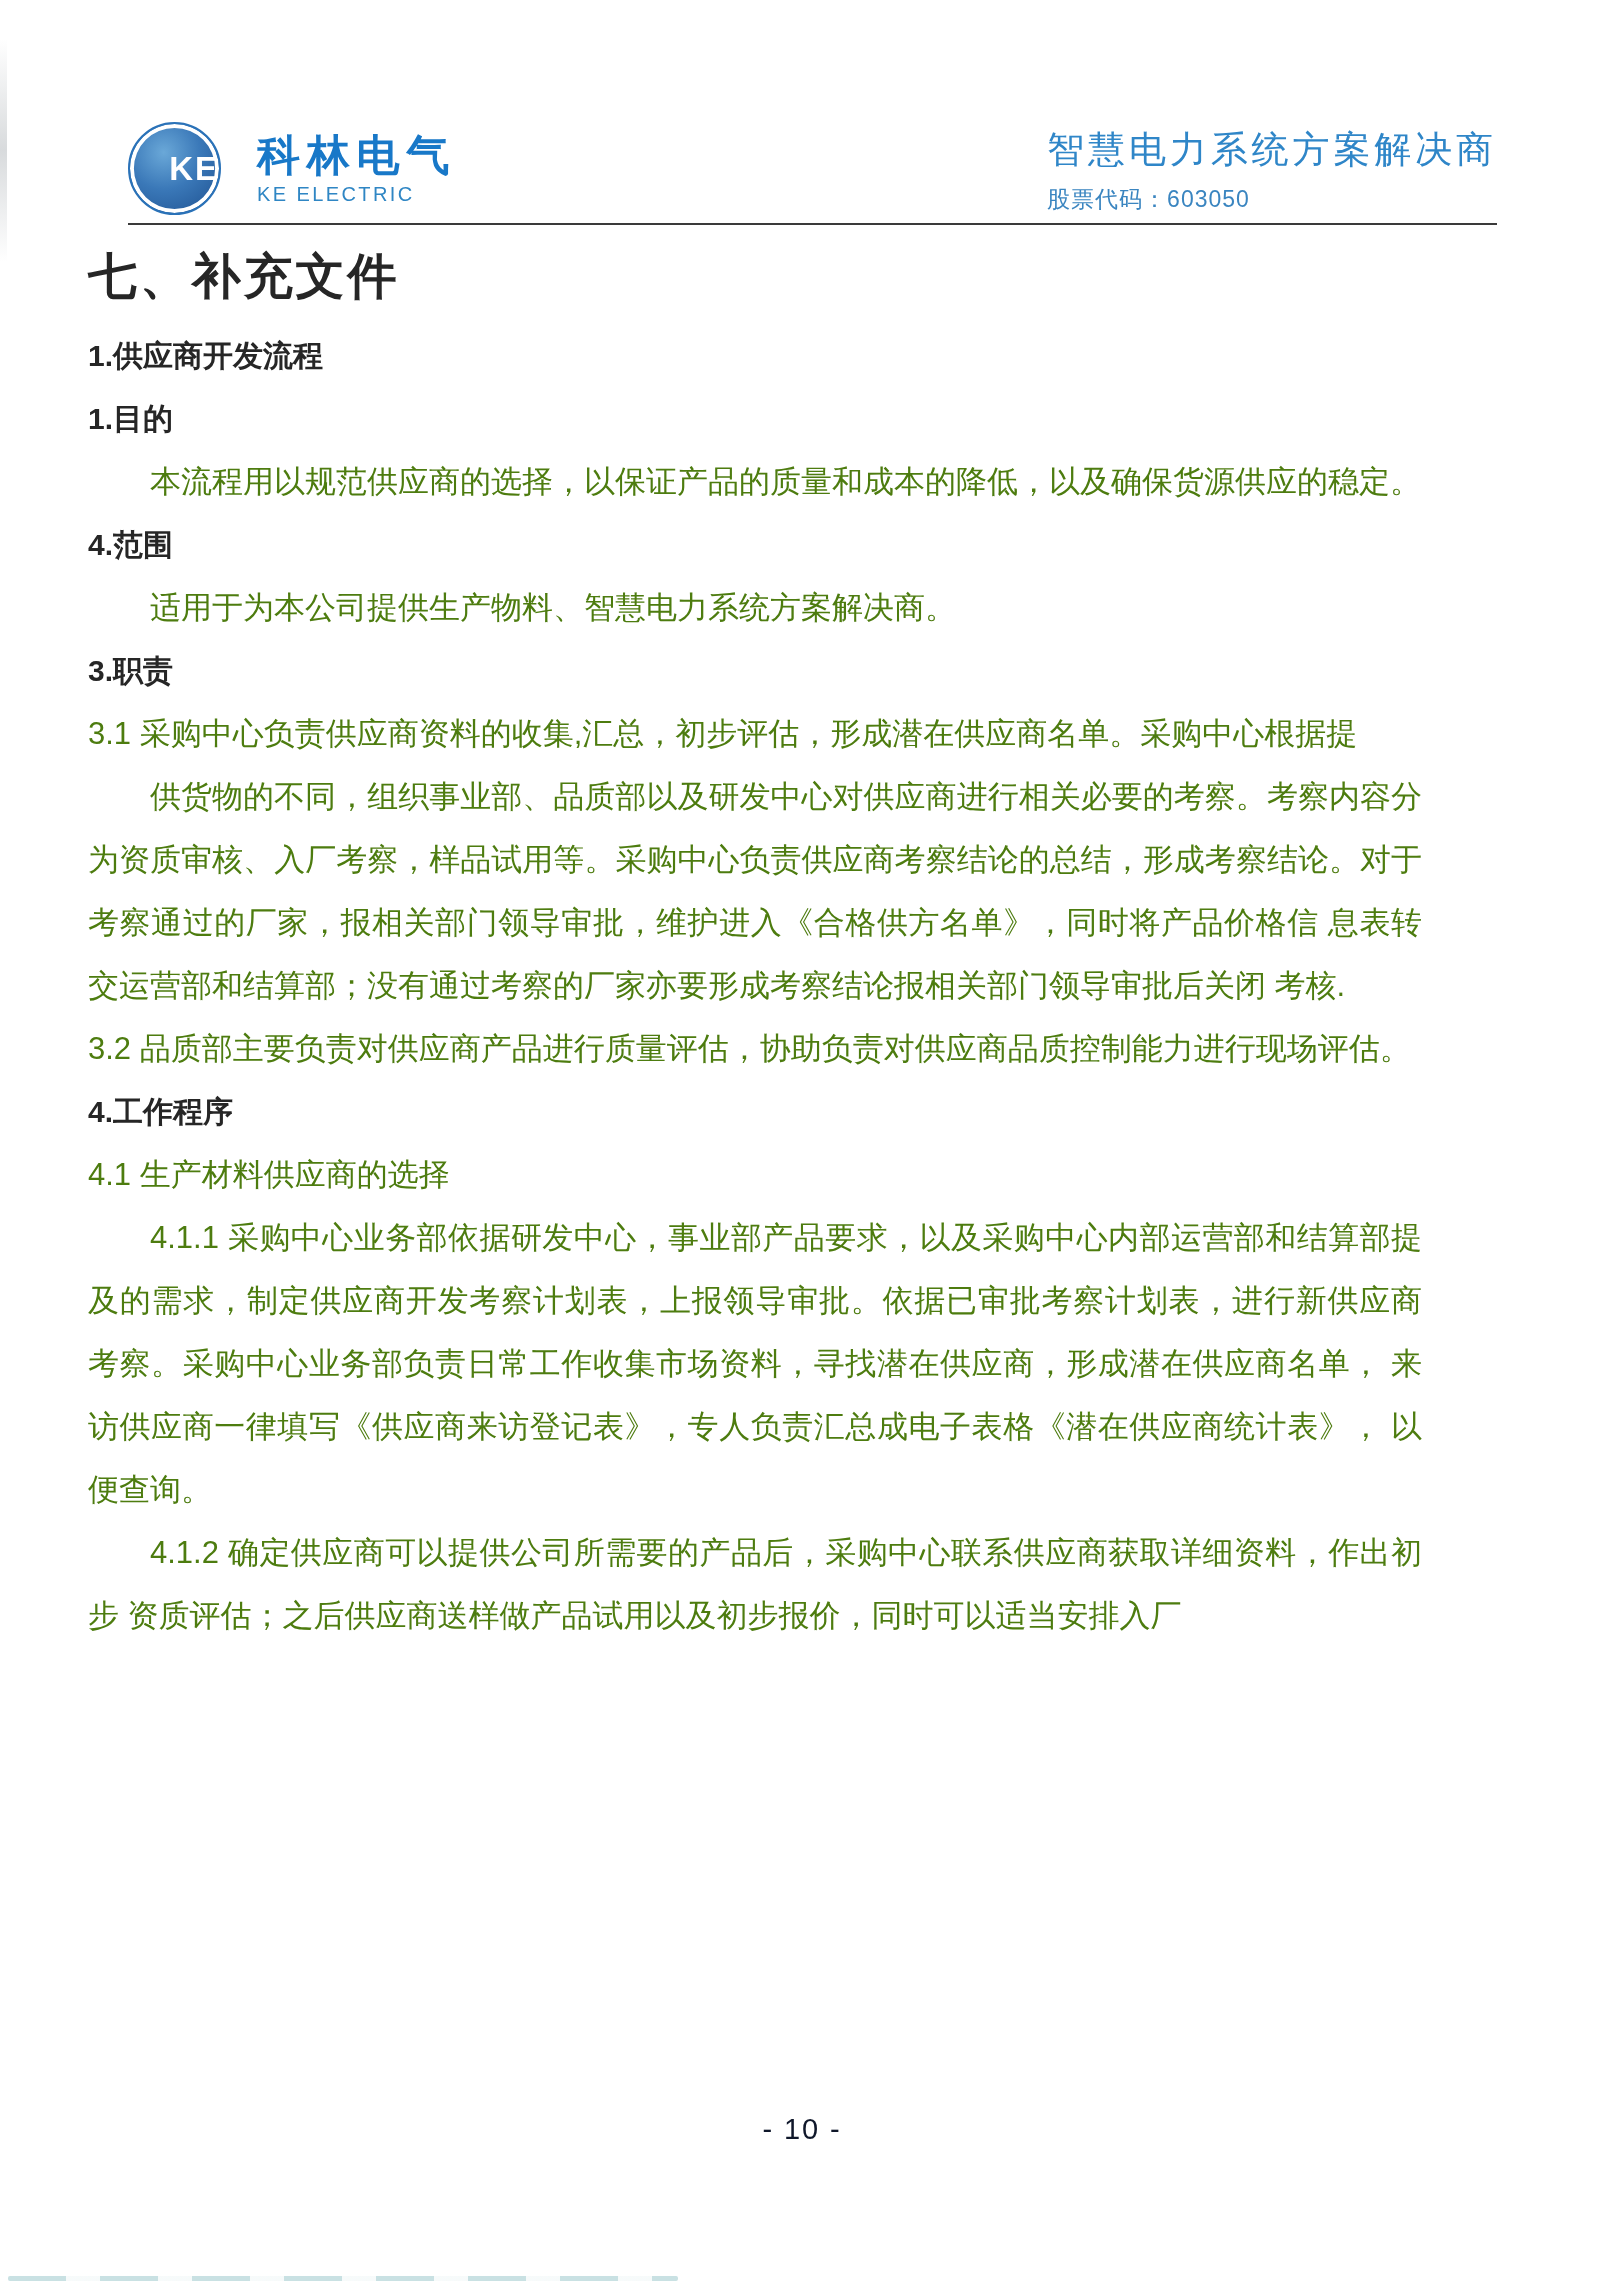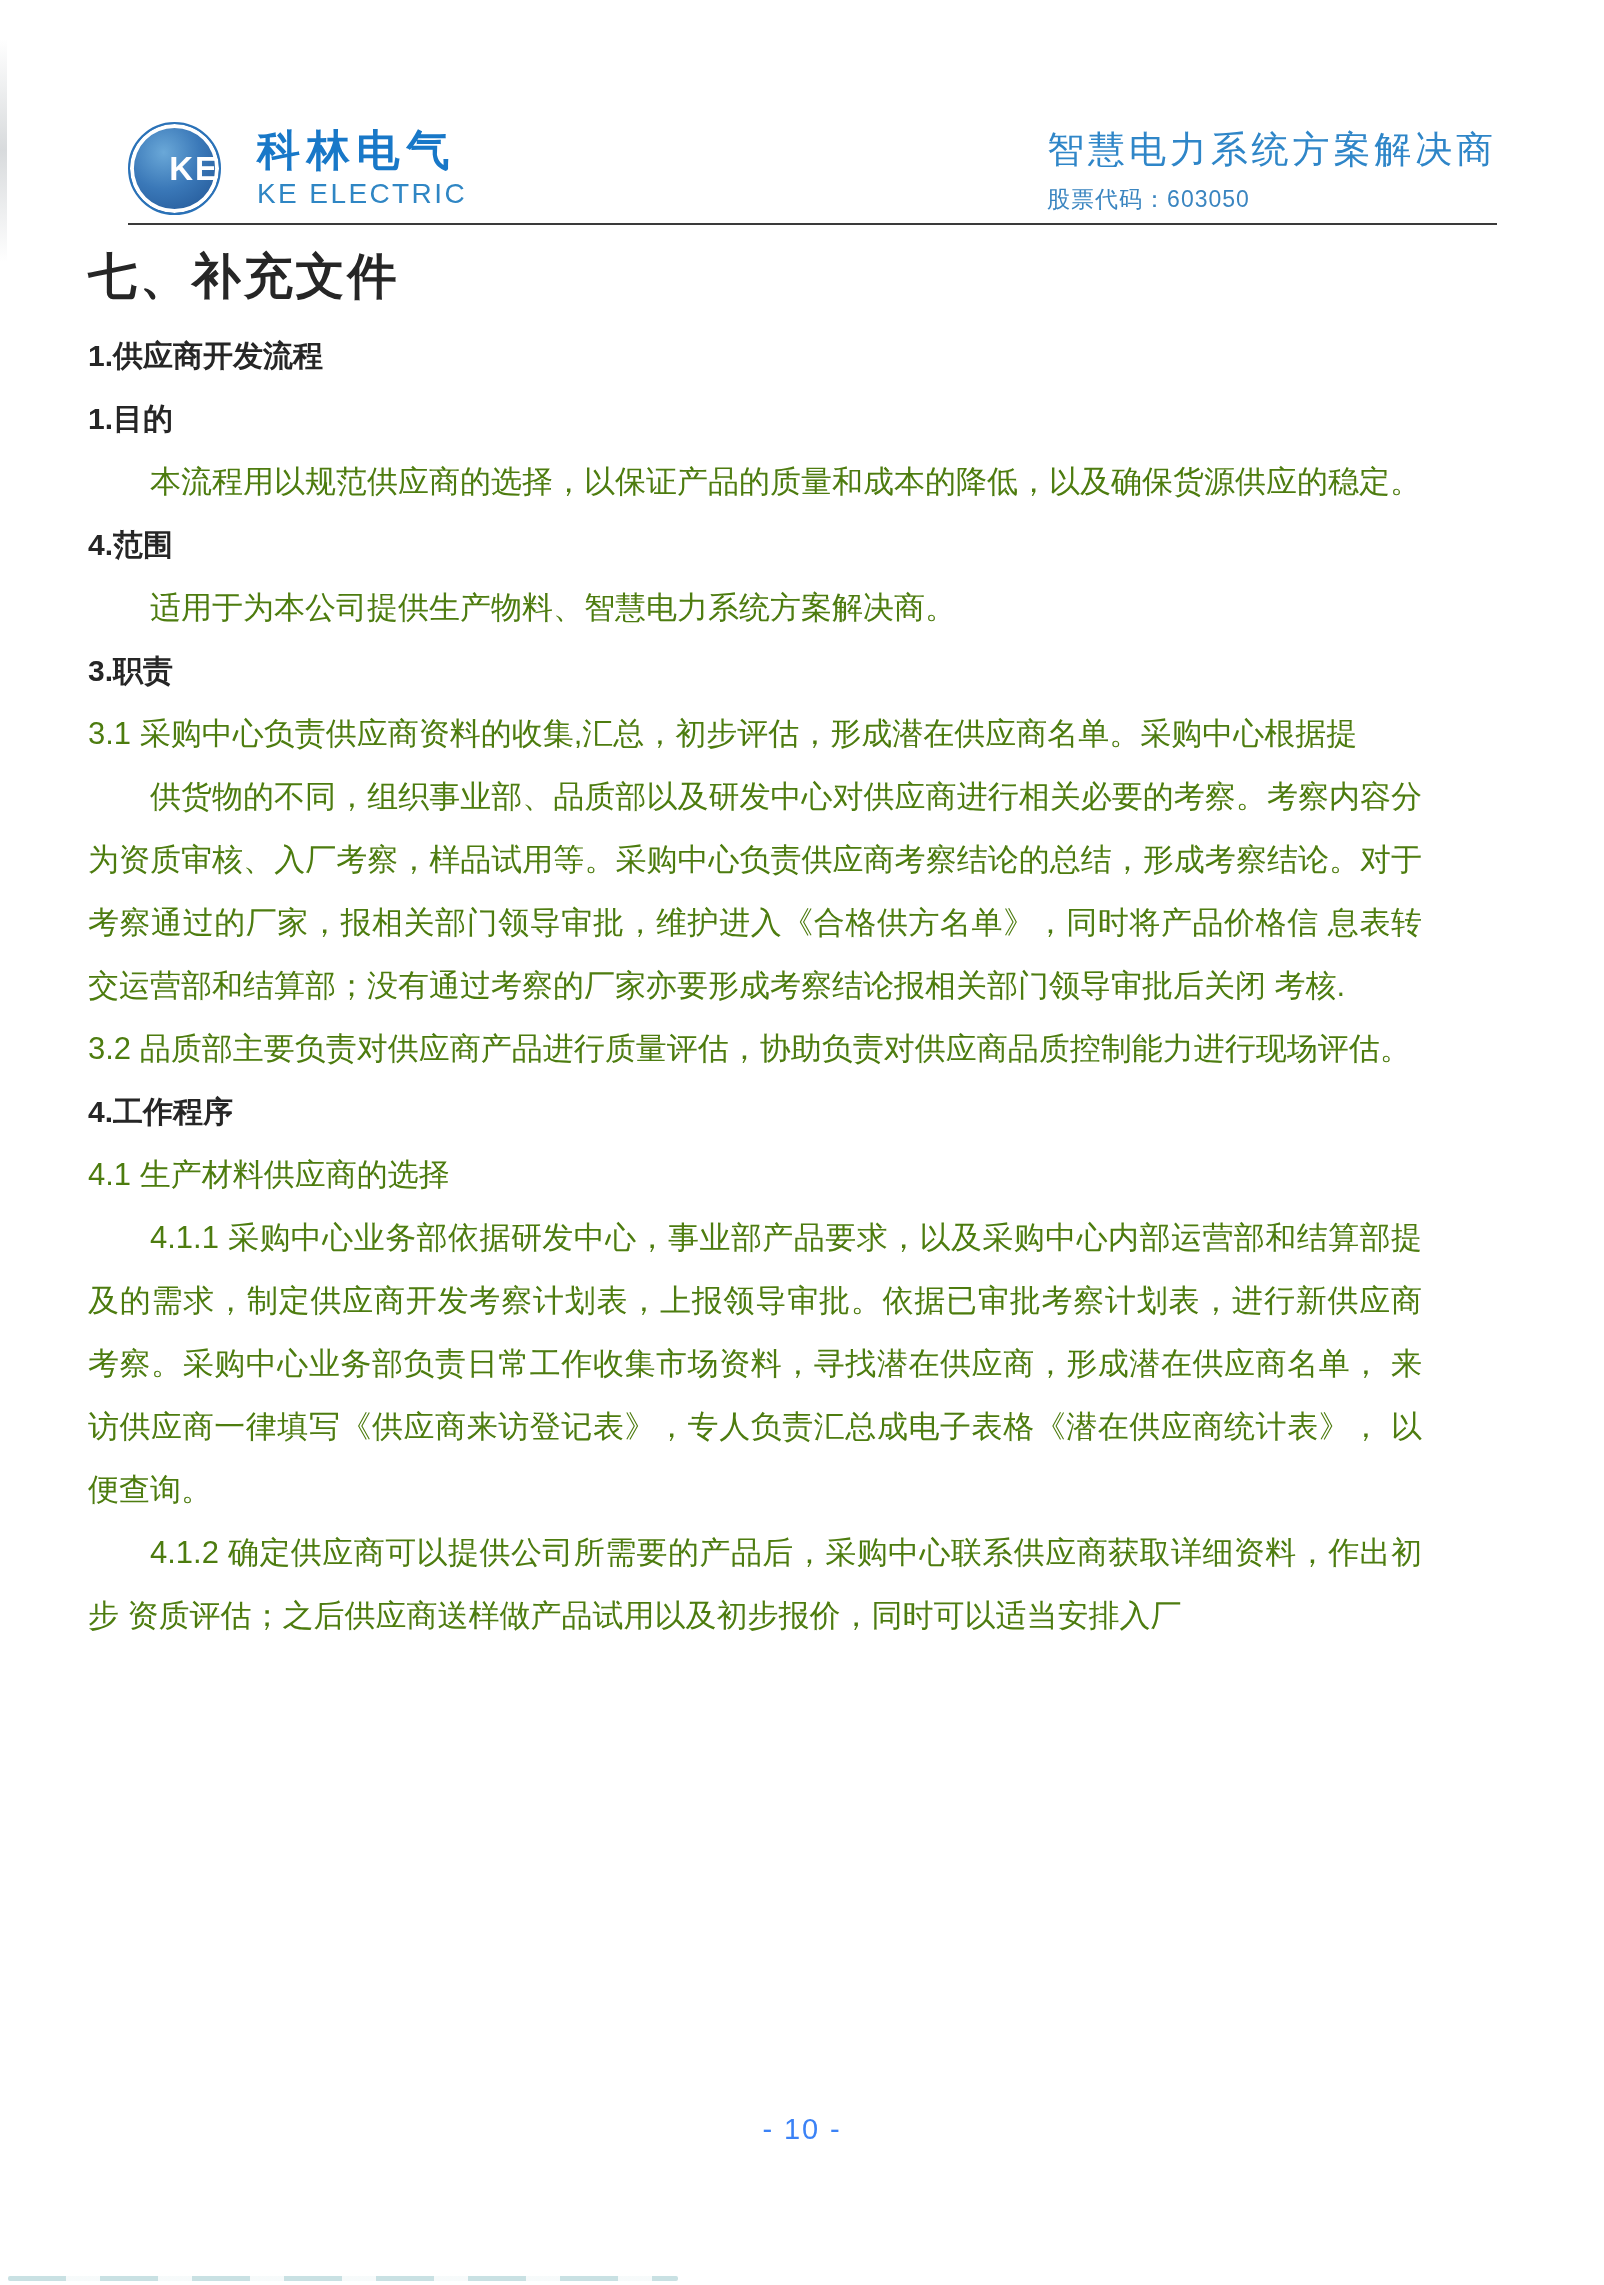--- a/index.html
+++ b/index.html
@@ -16,33 +16,33 @@
   .logo-group{display:flex;align-items:center;}
   .logo-circle{
     width:89px;height:89px;border-radius:50%;flex:0 0 auto;
     background:radial-gradient(circle at 38% 32%, #6aa8d8 0%, #3a78b8 45%, #1d4f8e 100%);
     border:2.9px solid #2a72b8;box-shadow:inset 0 0 0 3.9px #ffffff;
     display:flex;align-items:center;justify-content:flex-end;
   }
   .logo-monogram{color:#ffffff;font-size:33px;font-weight:bold;letter-spacing:1.9px;}
   .brand-col{margin-left:36px;}
   .brand-cn{font-size:43px;font-weight:600;color:#1878c8;letter-spacing:6.8px;line-height:47px;}
-  .brand-en{font-size:28px;color:#2f86c4;letter-spacing:2.4px;margin-top:3.9px;}
+  .brand-en{font-size:20px;color:#2f86c4;letter-spacing:2.4px;margin-top:3.9px;}
   .head-right{margin-left:auto;align-self:flex-start;padding-top:5.8px;}
   .tagline{font-size:37px;color:#2f86c8;letter-spacing:3.9px;line-height:43px;}
   .stock{font-size:23px;color:#3a85c0;letter-spacing:1px;margin-top:13.6px;}
   
   .content{margin:0 182px 0 88px;}
   .doc-title{font-size:49px;font-weight:700;color:#262626;letter-spacing:2.9px;line-height:70px;margin:15.5px 0 13.6px;}
   .h2{font-size:30px;font-weight:700;line-height:63px;color:#262626;}
   .para{font-size:31px;line-height:63px;text-align:justify;color:#4d7c0f;}
   .ind{text-indent:2em;}
   
   .footer{position:absolute;left:0;right:0;top:2113px;text-align:center;
-    font-size:29px;color:#3b82f6;letter-spacing:1.9px;}
+    font-size:29px;color:#0f172a;letter-spacing:1.9px;}
   
   .scan-left{position:absolute;left:0;top:39px;width:6.8px;height:223px;
     background:linear-gradient(to bottom, rgba(0,0,0,0), rgba(100,110,118,0.25), rgba(0,0,0,0));}
   .scan-bottom{position:absolute;left:7.8px;bottom:3.9px;height:4.9px;width:670px;border-radius:1.9px;
     background:repeating-linear-gradient(to right, rgba(120,180,185,0.40) 0 58px, rgba(120,180,185,0.06) 58px 92px);}
 </style>
 </head>
 <body>
 
 <div class="page">

